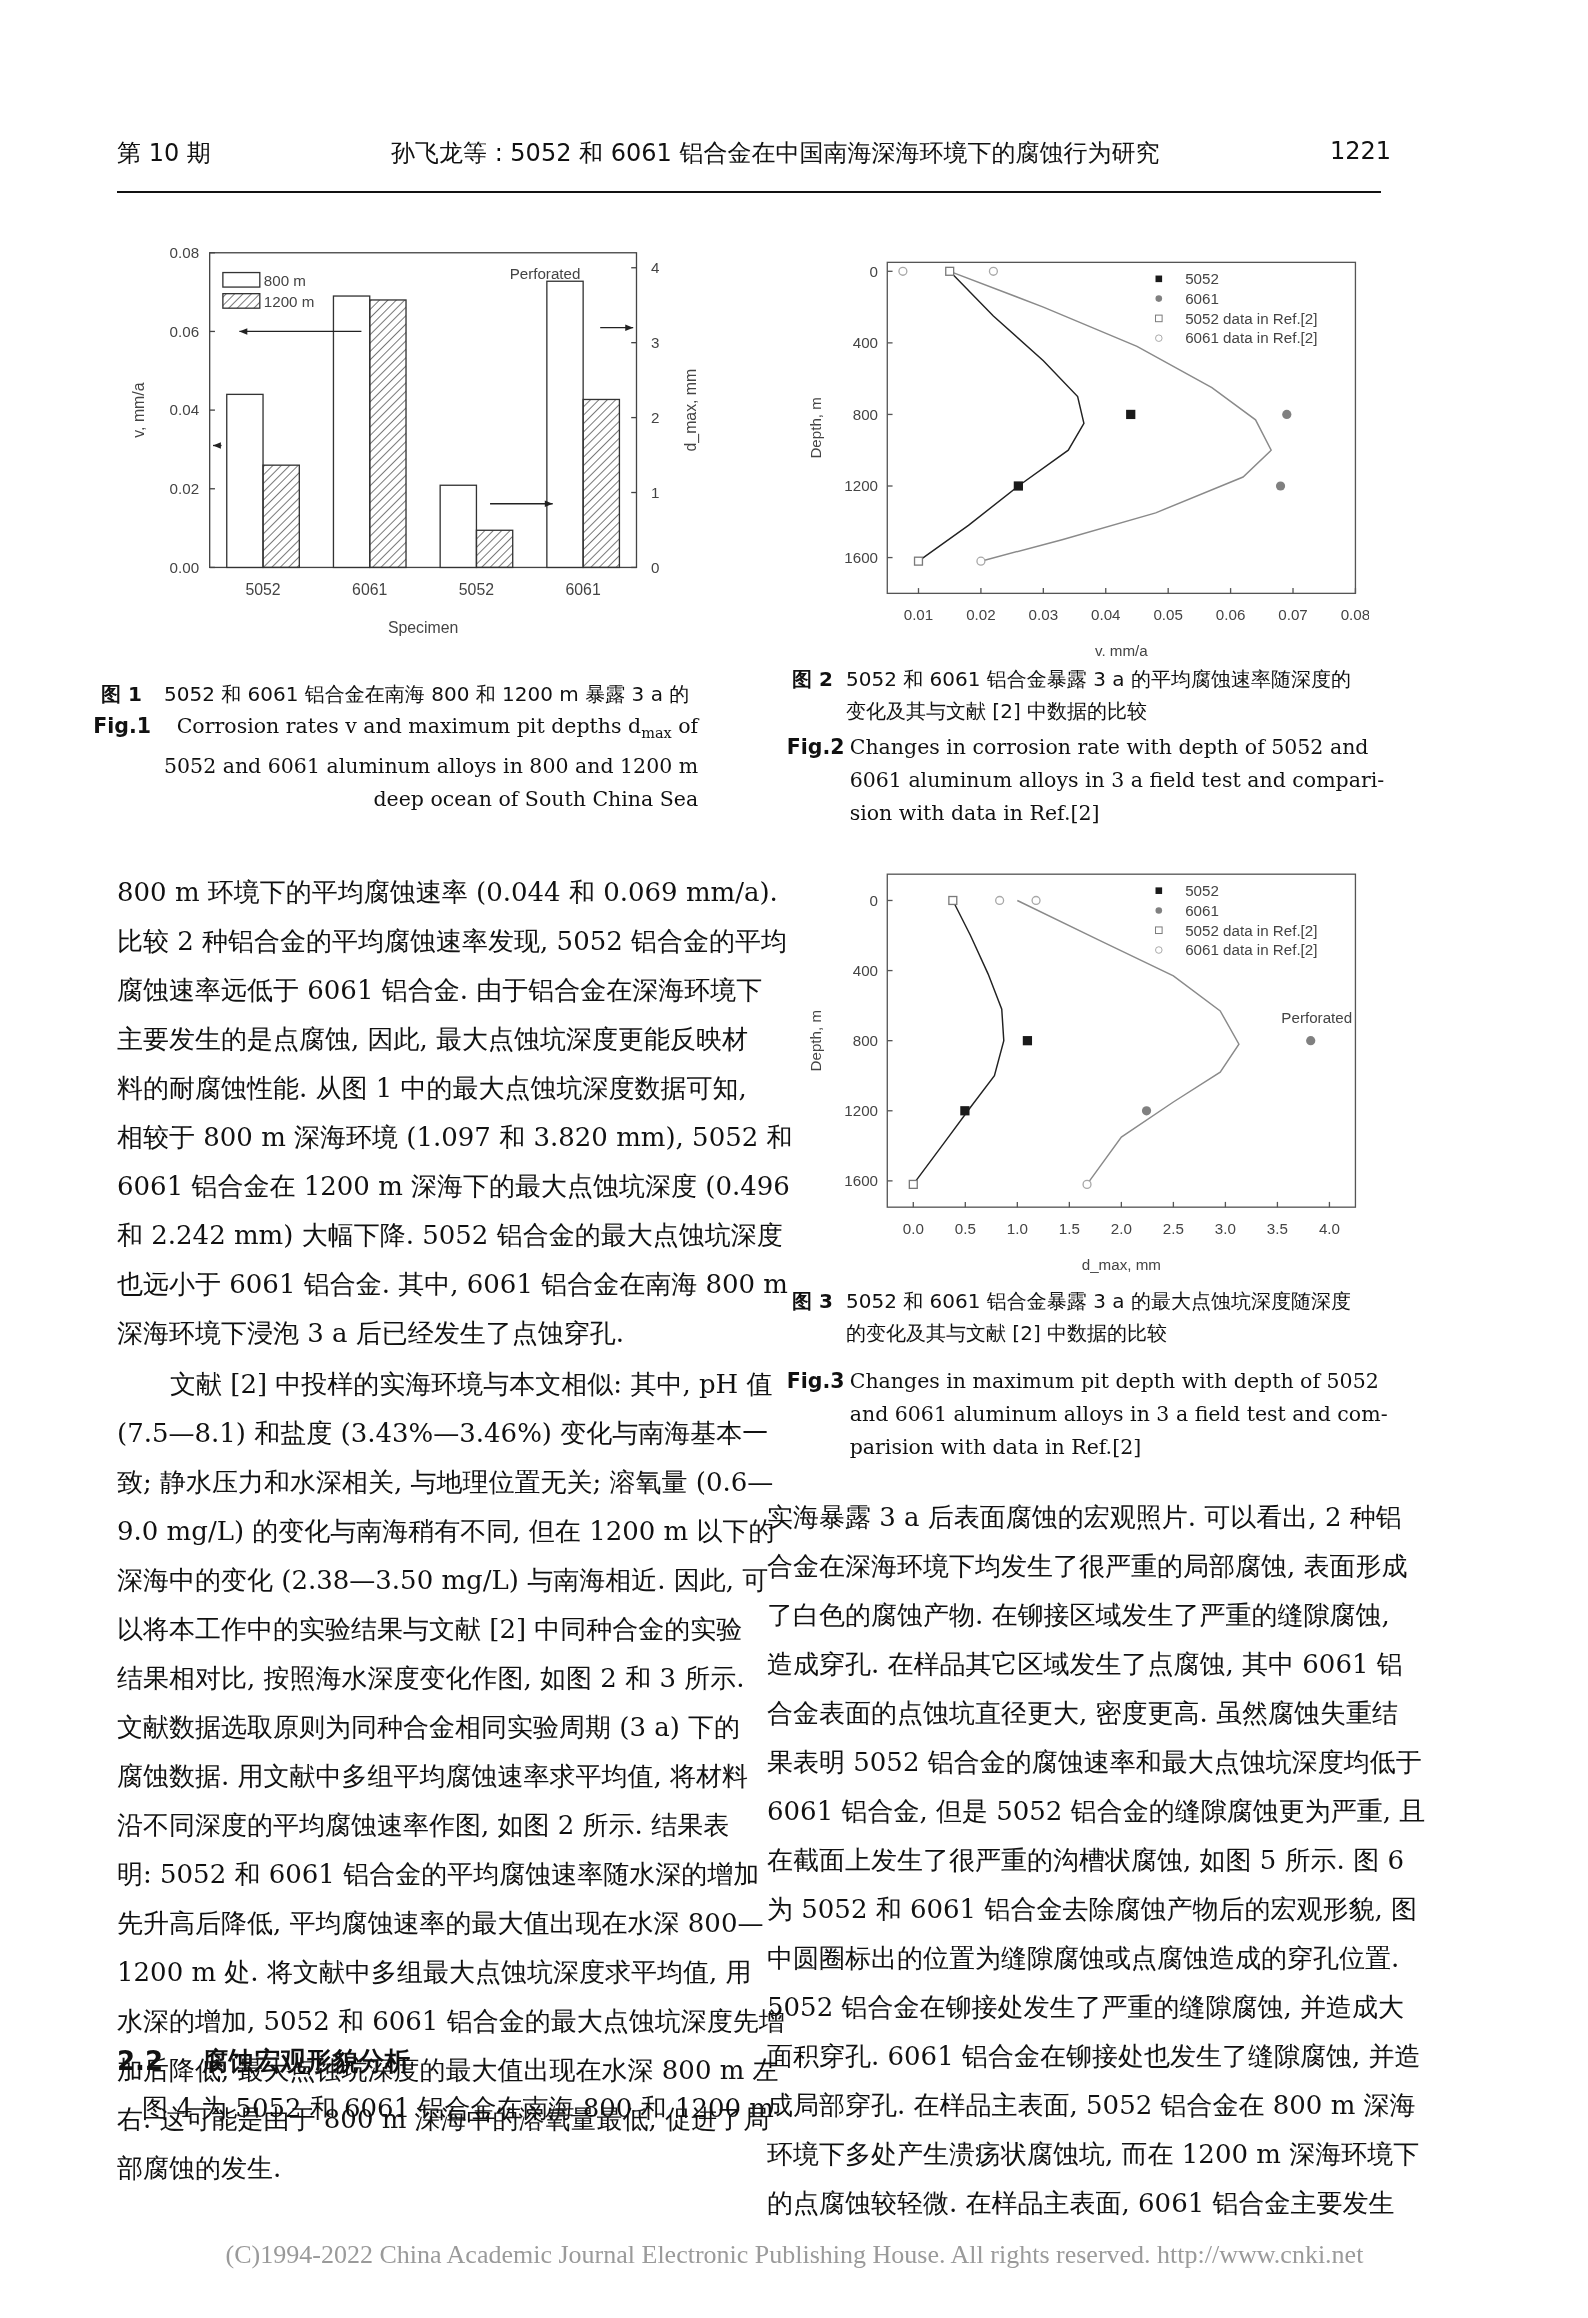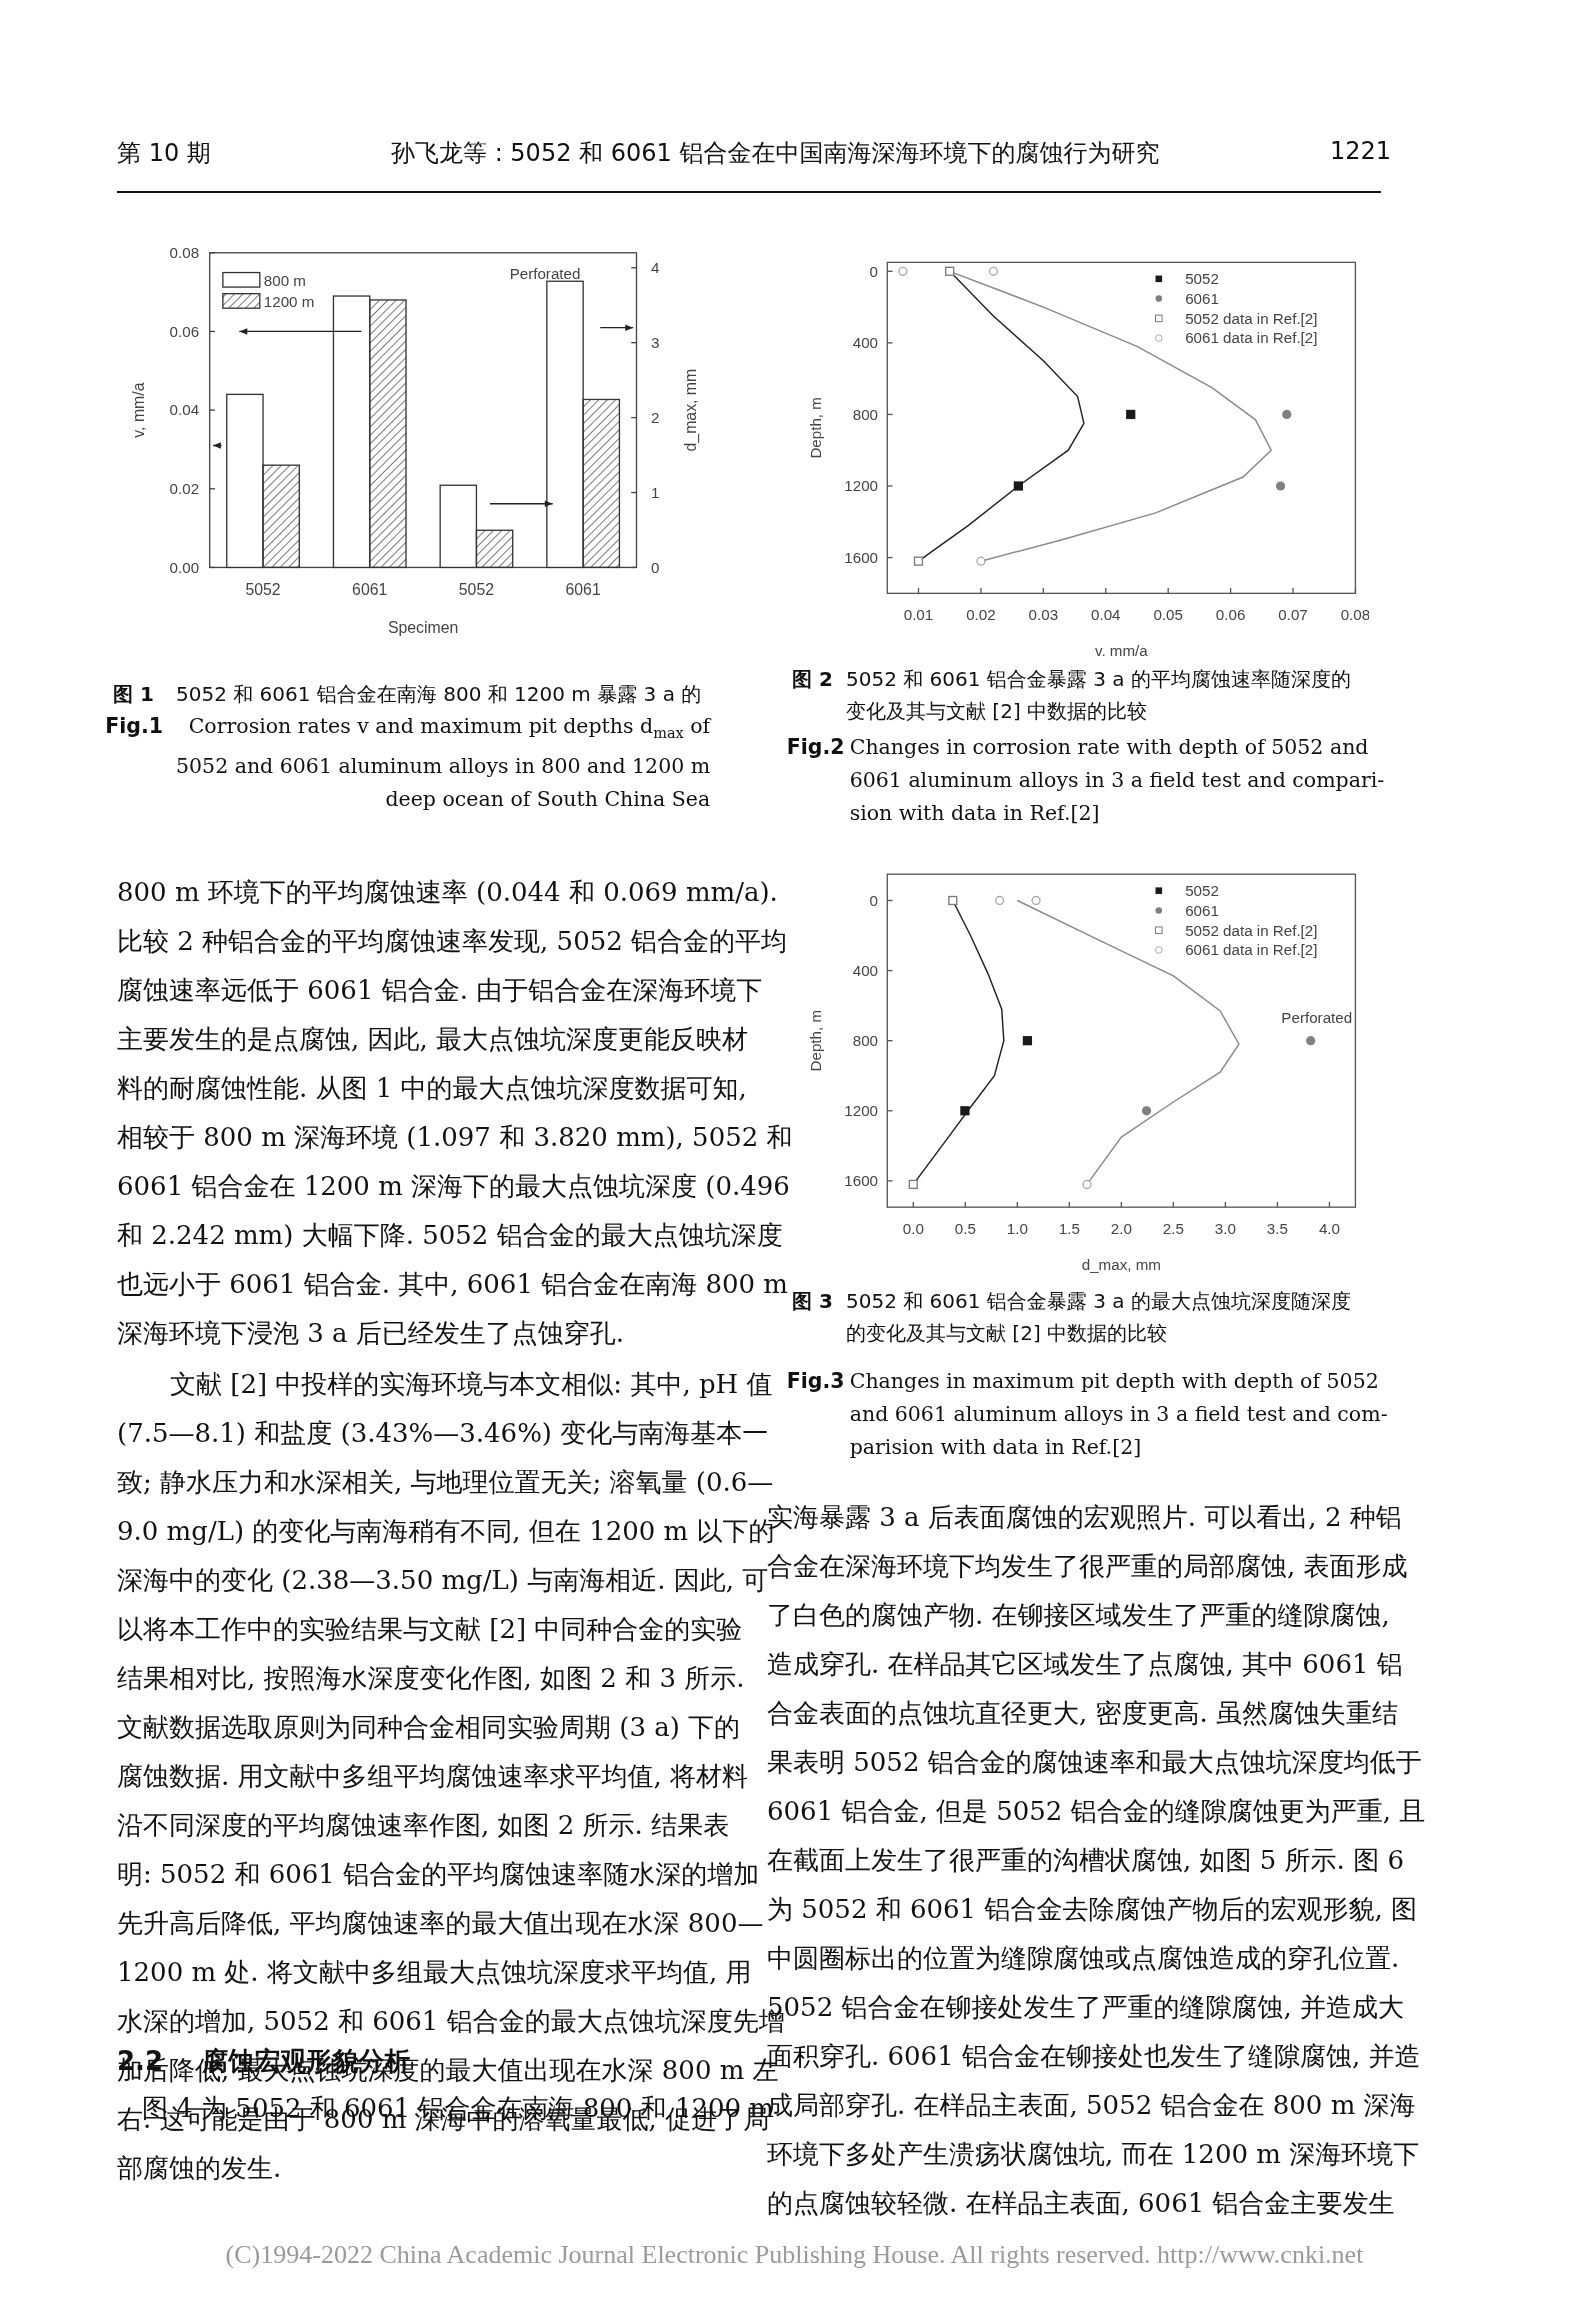--- a/index.html
+++ b/index.html
@@ -79,21 +79,21 @@
       <path d="M193,152.25 l12,-5 l0,10 z" fill="#222"></path>
       <line x1="166" y1="325.1625" x2="153" y2="325.1625" stroke="#222" stroke-width="2"></line>
       <path d="M153,325.1625 l12,-5 l0,10 z" fill="#222"></path>
       <line x1="573" y1="413.4642857142857" x2="668" y2="413.4642857142857" stroke="#222" stroke-width="2"></line>
       <path d="M668,413.4642857142857 l-12,-5 l0,10 z" fill="#222"></path>
       <line x1="740" y1="146.5714285714286" x2="790" y2="146.5714285714286" stroke="#222" stroke-width="2"></line>
       <path d="M790,146.5714285714286 l-12,-5 l0,10 z" fill="#222"></path>
     </g>
 </svg>
 
-<div class="cap" style="left:113px;top:678px;width:607px;">
+<div class="cap" style="left:101px;top:678px;width:607px;">
   <div class="row capcn">
       <span class="lbl lab" style="width:63px;">图 1</span>
     <div>
         <div>5052 和 6061 铝合金在南海 800 和 1200 m 暴露 3 a 的</div>
       </div>
   </div>
   <div class="row capen" style="text-align:right;">
       <span class="lbl lab" style="width:63px;margin-left:-13px;padding-right:13px;">Fig.1</span>
     <div>
       <div><span>Corrosion rates v and maximum pit depths d</span><sub style="font-size:14.5px;">max</sub><span> of</span></div>

